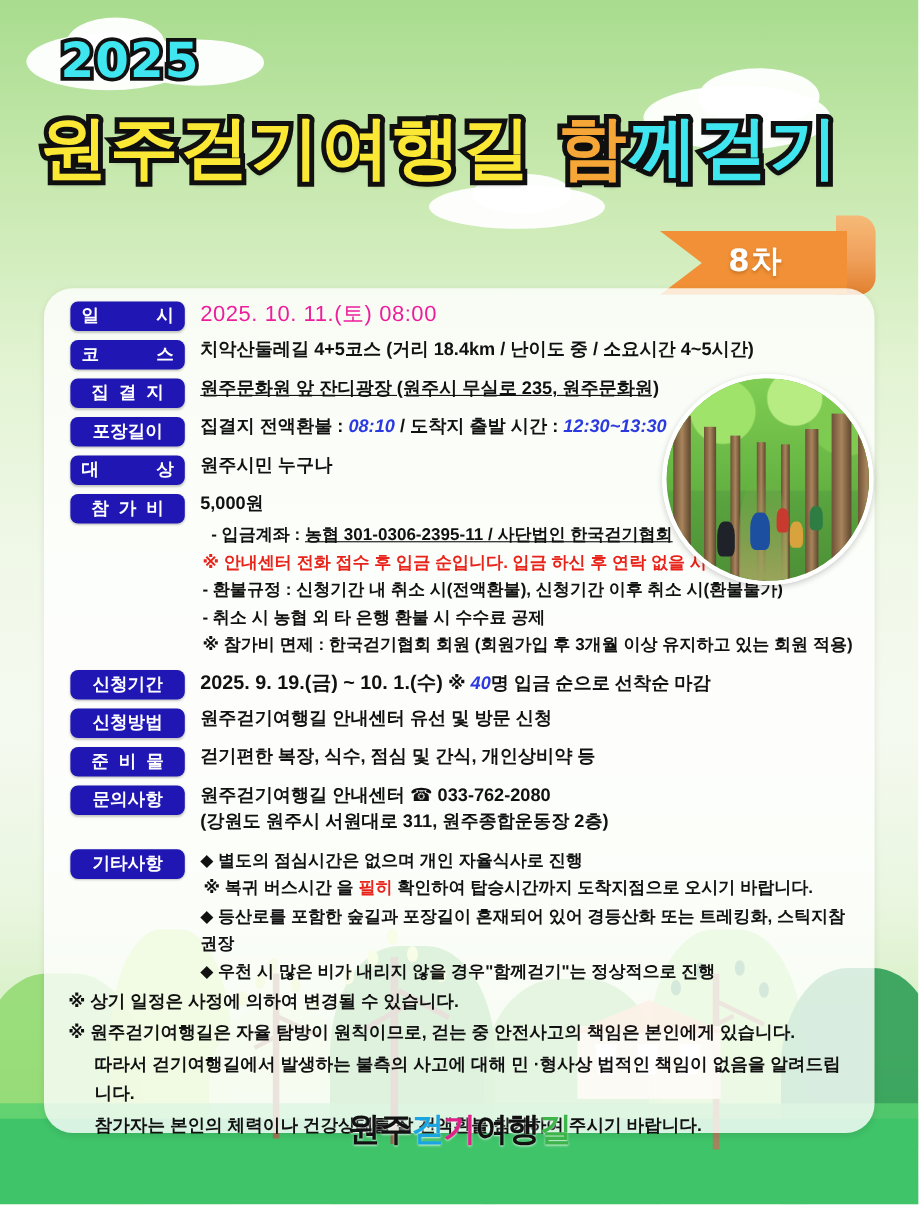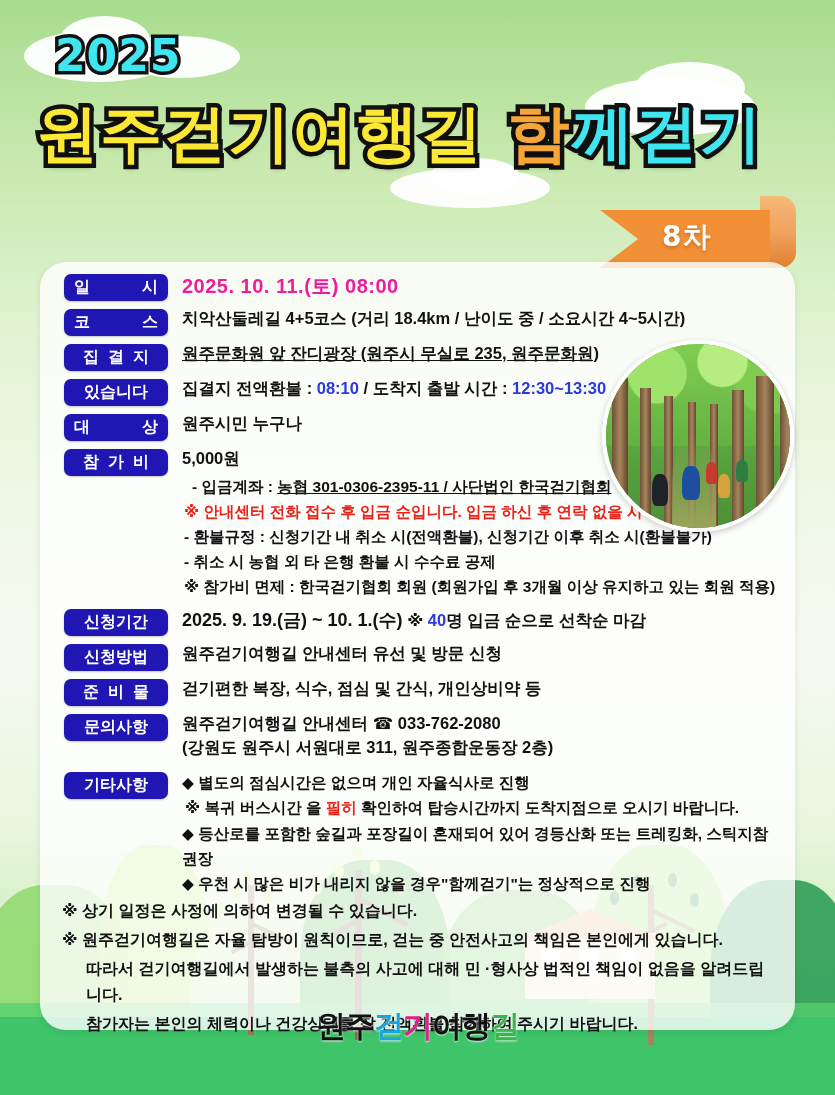--- a/index.html
+++ b/index.html
@@ -104,22 +104,22 @@
     box-shadow: 0 1px 2px rgba(0,0,0,.22);
   }
   .tag span { display: inline-block; }
   .tag.spread { justify-content: space-between; }
   .tag.even   { justify-content: space-evenly; }
   .val {
     flex: 1 1 auto; padding-left: 14px;
     font-size: 16.5px; color: #111; line-height: 1.45;
     font-weight: 600;
   }
-  .val .pink   { color: #ed1e9c; font-weight: 700; font-size: 20px; letter-spacing:.5px; }
-  .val .blue   { color: #2b3ae0; font-weight: 700; }
+  .val .pink   { color: #ed1e9c; font-weight: 400; font-size: 20px; letter-spacing:.5px; }
+  .val .blue   { color: #2b3ae0; font-weight: 700; font-style: italic; }
   .val .red    { color: #e8231a; font-weight: 700; }
   .val .uline  { text-decoration: underline; }
   .val .big    { font-size: 18px; font-weight: 700; }
   .sub { font-size: 15.5px; line-height: 1.62; }
   .sub .red { color: #e8231a; }
 
   
   .photo {
     position: absolute; left: 602px; top: 340px;
     width: 192px; height: 192px; border-radius: 50%;
@@ -256,21 +256,21 @@
           <span>결</span>
           <span>지</span>
         </div>
         <div class="val">
           <span class="uline">원주문화원 앞 잔디광장 (원주시 무실로 235, 원주문화원)</span>
         </div>
       </div>
 
       <div class="row">
         <div class="tag even">
-          <span>있습니다</span>
+          <span>포장길이</span>
         </div>
         <div class="val">
           <span>집결지 전액환불 : </span><span class="blue">08:10</span><span> / 도착지 출발 시간 : </span><span class="blue">12:30~13:30</span>
         </div>
       </div>
 
       <div class="row">
         <div class="tag spread">
           <span>대</span>
           <span>상</span>

